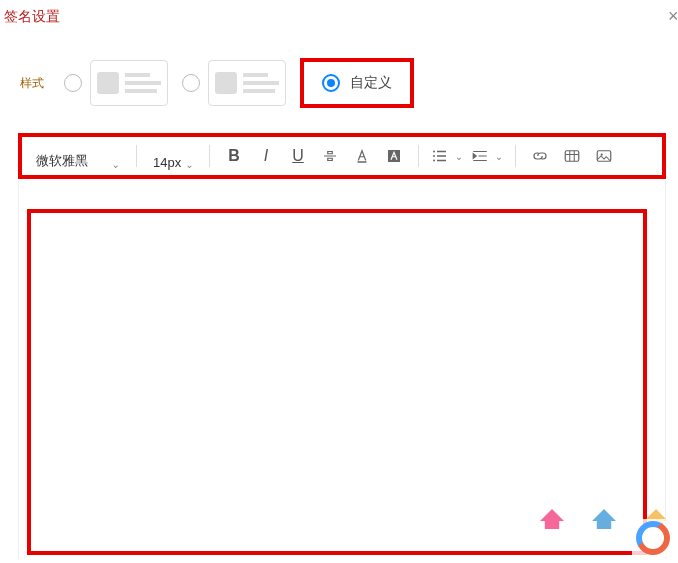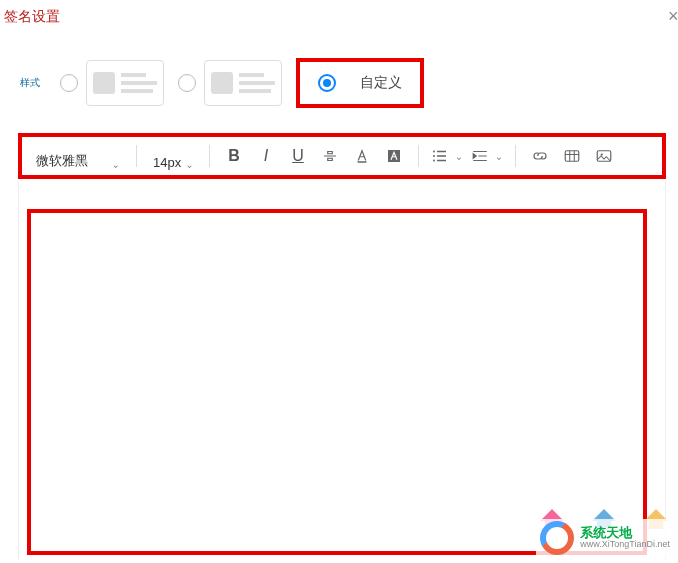--- a/index.html
+++ b/index.html
@@ -1,33 +1,33 @@
 <!DOCTYPE html>
 <html><head>
 <meta charset="utf-8">
 <style>
   * { box-sizing: border-box; margin: 0; padding: 0; }
   body { font-family: "Microsoft YaHei", Arial, sans-serif; background: #fff; width: 678px; height: 563px; position: relative; overflow: hidden; color: #444; }
   .dialog-title { position: absolute; top: 8px; left: 4px; font-size: 14px; color: #b91c1c; }
   .close-x { position: absolute; top: 6px; right: 0; font-size: 18px; color: #888; cursor: pointer; width: 10px; overflow: hidden; }
   
   .style-row { position: absolute; top: 58px; left: 20px; display: flex; align-items: center; gap: 14px; }
-  .style-label { font-size: 10px; color: #0369a1; margin-right: 6px; }
+  .style-label { font-size: 12px; color: #a16207; margin-right: 6px; }
   .radio-opt { display: flex; align-items: center; gap: 8px; }
   .radio-circle { width: 18px; height: 18px; border: 1px solid #bbb; border-radius: 50%; display: flex; align-items: center; justify-content: center; background: #fff; }
   .radio-circle.selected { border: 2px solid #0a84ff; }
   .radio-circle.selected::after { content: ""; width: 8px; height: 8px; background: #0a84ff; border-radius: 50%; }
   .template-thumb { width: 78px; height: 46px; border: 1px solid #ddd; border-radius: 4px; display: flex; align-items: center; padding: 6px; gap: 6px; }
   .thumb-avatar { width: 22px; height: 22px; background: #ddd; border-radius: 3px; flex-shrink: 0; }
   .thumb-lines { flex: 1; display: flex; flex-direction: column; gap: 4px; }
   .thumb-lines span { height: 4px; background: #ddd; display: block; }
   .thumb-lines span:nth-child(1) { width: 70%; }
   .thumb-lines span:nth-child(2) { width: 100%; }
   .thumb-lines span:nth-child(3) { width: 90%; }
-  .custom-box { border: 4px solid #e60000; padding: 12px 18px; display: flex; align-items: center; gap: 24px; }
+  .custom-box { border: 4px solid #e60000; padding: 12px 18px; display: flex; align-items: center; gap: 10px; }
   .custom-label { font-size: 14px; color: #444; }
   
   .toolbar-wrap { position: absolute; top: 133px; left: 18px; width: 648px; border: 4px solid #e60000; }
   .toolbar { height: 38px; display: flex; align-items: center; padding: 0 6px; gap: 0; }
   .tb-sep { width: 1px; height: 22px; background: #ddd; margin: 0 8px; }
   .tb-select { display: flex; align-items: flex-end; justify-content: space-between; padding: 0 8px; height: 28px; font-size: 13px; color: #333; cursor: pointer; }
   .tb-font { width: 100px; }
   .tb-size { width: 56px; }
   .chev { font-size: 10px; color: #888; margin-left: 4px; }
   .tb-btn { width: 32px; height: 28px; display: flex; align-items: center; justify-content: center; cursor: pointer; color: #555; }
@@ -167,17 +167,13 @@
   <div class="editor-area" contenteditable="true" style=""></div>
 </div>
 
 <div class="wm-deco">
     <span></span>
     <span></span>
     <span></span>
   </div>
 <div class="watermark">
   <div class="wm-logo"></div>
-  <div class="wm-text">
-    <span class="wm-cn">系统天地</span>
-    <span class="wm-en">www.XiTongTianDi.net</span>
-  </div>
 </div>
 
 </body></html>

